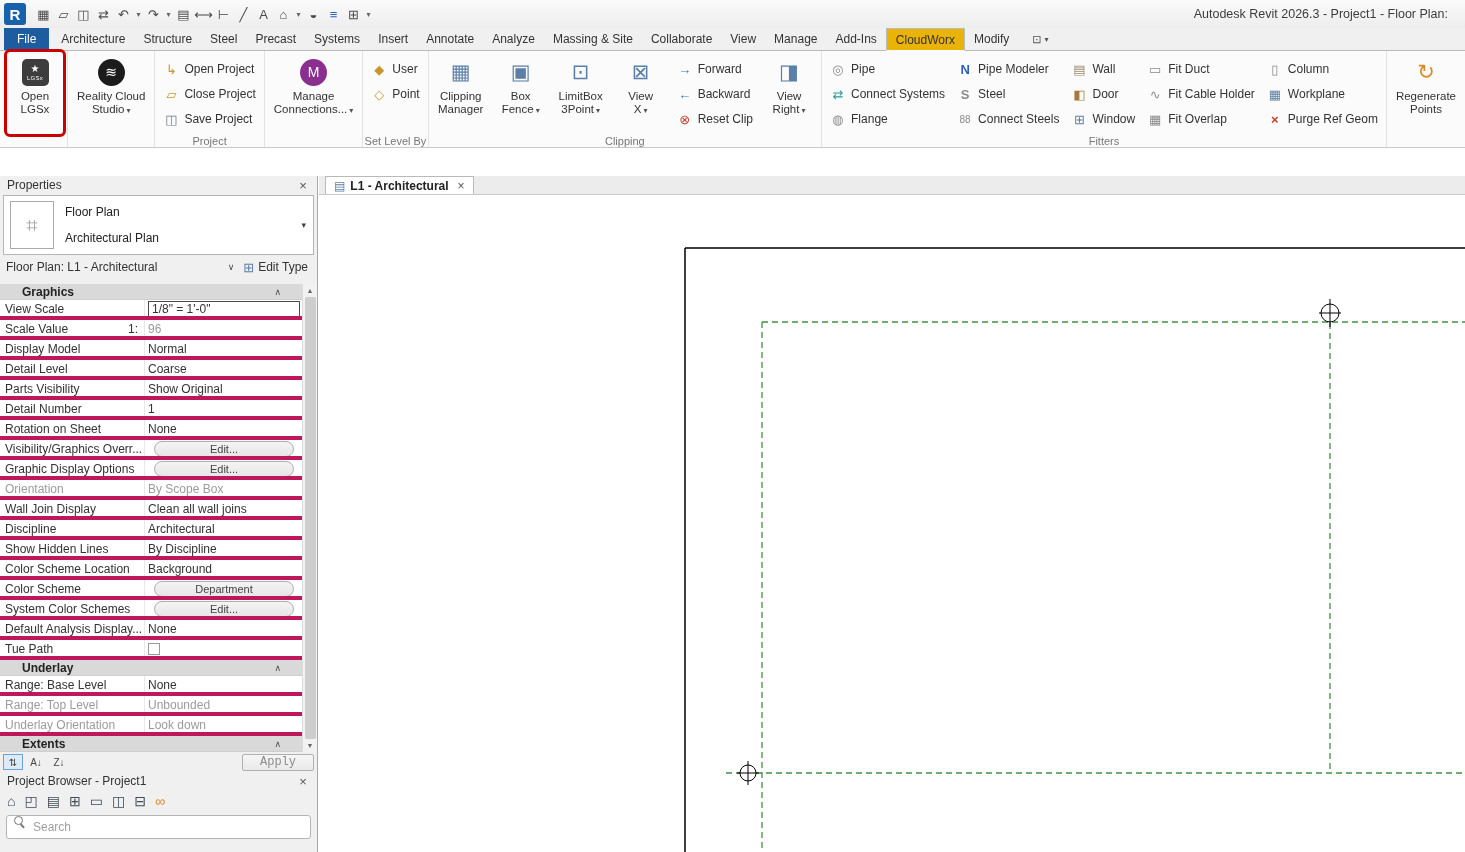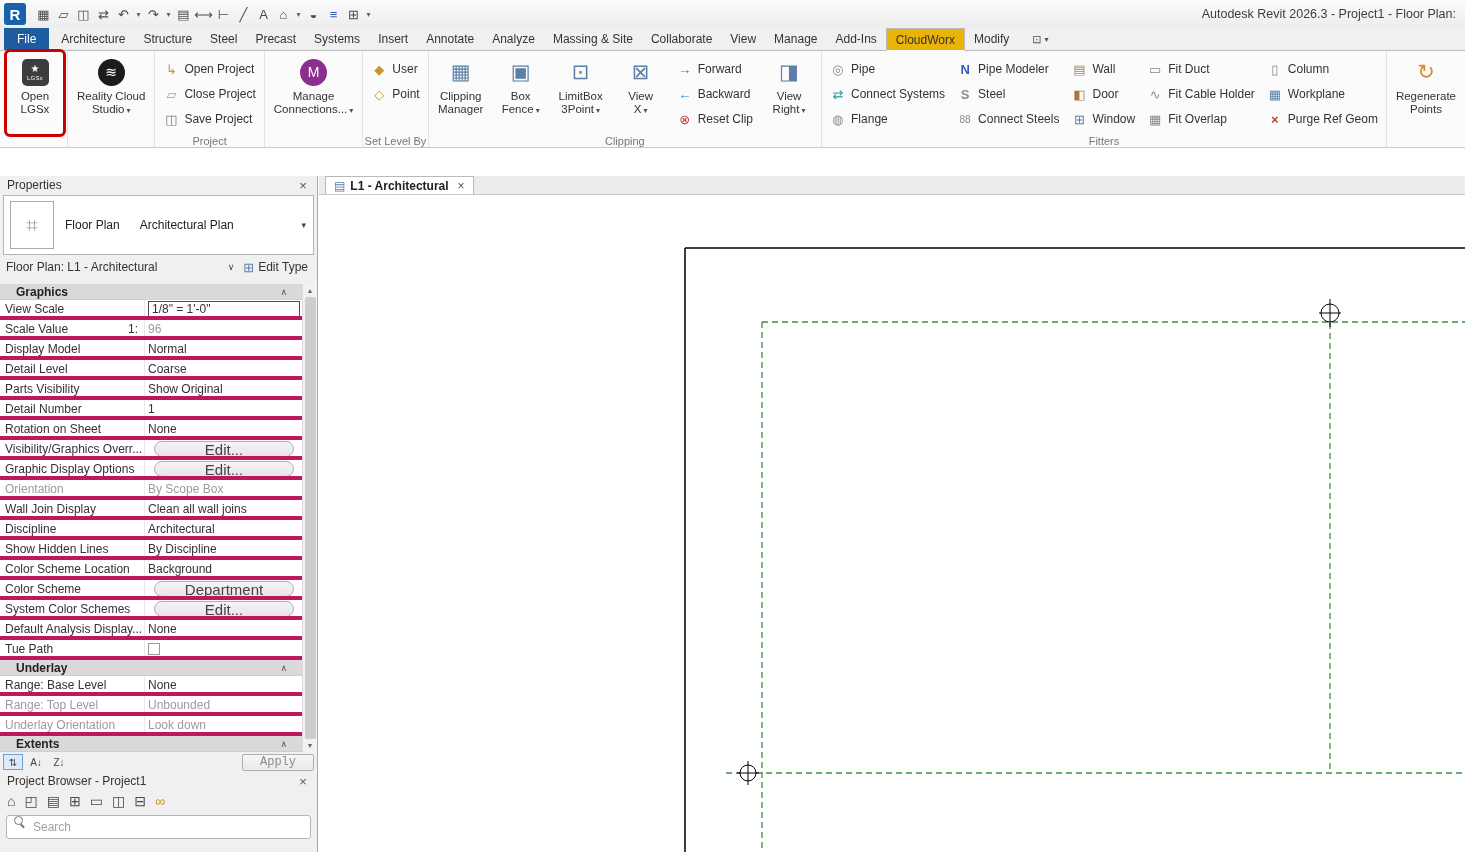--- a/index.html
+++ b/index.html
@@ -3,21 +3,21 @@
 <meta charset="utf-8">
 <style>
 *{box-sizing:border-box;margin:0;padding:0}
 html,body{width:1465px;height:852px;overflow:hidden;font-family:"Liberation Sans",sans-serif;background:#fff;color:#333}
 
 .titlebar{height:28px;background:linear-gradient(#fbfbfb,#ededed);display:flex;align-items:center;padding:0 4px;position:relative}
 .applogo{width:22px;height:22px;background:#1762aa;color:#fff;font-weight:bold;font-size:15px;display:flex;align-items:center;justify-content:center;border-radius:3px}
 .qat{display:flex;align-items:center;gap:1px;margin-left:8px}
 .qat-icon{min-width:19px;height:20px;display:flex;align-items:center;justify-content:center;font-size:13px;color:#4a4a4a;cursor:default}
 .qat-icon.small{min-width:9px;font-size:8px;color:#666}
-.apptitle{position:absolute;right:8px;top:0;height:28px;display:flex;align-items:center;font-size:12.5px;color:#3d3d3d;white-space:nowrap;padding-right:1px}
+.apptitle{position:absolute;right:16px;top:0;height:28px;display:flex;align-items:center;font-size:12.5px;color:#3d3d3d;white-space:nowrap;padding-right:1px}
 
 .tabrow{height:22px;background:#f0f0f0;display:flex;align-items:stretch;padding-left:4px}
 .rtabs{display:flex;align-items:stretch}
 .rtab{padding:0 9px;font-size:12px;color:#333;display:flex;align-items:center;white-space:nowrap}
 .rtab.file{background:#1d5c9e;color:#fff;padding:0 13px;margin-right:3px}
 .rtab.active{background:#eab308;border:1px solid #bbb;border-bottom:1px solid #fbfbfb;margin-bottom:-1px;position:relative;z-index:2}
 .rtabopts{display:flex;align-items:center;gap:3px;margin-left:14px;font-size:11px;color:#555}
 .rtabopts .c{font-size:8px}
 
 .ribbon{height:98px;background:#fbfbfb;border-top:1px solid #bbb;border-bottom:1px solid #c9c9c9;display:flex;align-items:stretch;padding-left:3px;position:relative;z-index:1}
@@ -33,37 +33,37 @@
 .caret{font-size:8px;color:#555;margin-left:2px}
 .smallstack{display:flex;flex-direction:column;gap:3px;padding-top:5px}
 .smallbtn{display:flex;align-items:center;gap:5px;height:22px;padding:0 3px;font-size:12px;color:#333;white-space:nowrap;border-radius:2px;cursor:default}
 .sicon{width:16px;height:16px;display:flex;align-items:center;justify-content:center;font-size:13px;flex:0 0 16px}
 
 .leftcol{position:absolute;left:0;top:176px;width:318px;bottom:0;background:#f0f0f0;border-right:1px solid #a9a9a9;display:flex;flex-direction:column}
 .panelhdr{height:18px;display:flex;align-items:center;padding:0 7px;font-size:12px;color:#333;flex:0 0 18px}
 .closex{margin-left:auto;font-size:13px;color:#555;width:14px;text-align:center;cursor:default}
 .typesel{margin:1px 3px 0;background:#fff;border:1px solid #b5b5b5;height:60px;display:flex;align-items:center;position:relative;flex:0 0 60px}
 .thumb{width:44px;height:48px;border:1px solid #aaa;margin:0 11px 0 6px;background:#fff;display:flex;align-items:center;justify-content:center;color:#9a9a9a;font-size:20px}
-.tslines{display:flex;flex-direction:row;gap:20px}
+.tslines{display:flex;flex-direction:column;gap:12px}
 .tsl{font-size:12px;color:#222}
 .tscaret{position:absolute;right:7px;top:50%;transform:translateY(-50%);font-size:9px;color:#444}
 .filterrow{height:24px;display:flex;align-items:center;padding:0 6px;font-size:12px;gap:6px;flex:0 0 24px}
 .fcaret{margin-left:auto;font-size:9px;color:#444}
 .edittype{display:flex;align-items:center;gap:4px;font-size:12px;color:#333;padding:2px 3px;cursor:default}
 .etgicon{color:#5b7fa6;font-size:13px}
 .rowsarea{margin-top:5px;position:relative;height:468px;flex:0 0 468px;background:#fff;overflow:hidden}
 .propsgrid{width:303px}
-.sechdr{height:16px;background:#d9d9d9;display:flex;align-items:center;padding:0 16px;font-weight:bold;font-size:12px;color:#222;border-bottom:1px solid #cfcfcf}
+.sechdr{height:16px;background:#d9d9d9;display:flex;align-items:center;padding:0 22px;font-weight:bold;font-size:12px;color:#222;border-bottom:1px solid #cfcfcf}
 .secchev{margin-left:auto;font-size:9px;color:#555;font-weight:normal}
 .prow{display:flex;height:20px;background:#fff;border-bottom:4px solid #be185d}
 .plabel{width:145px;padding:0 6px 0 5px;font-size:12px;line-height:19px;border-right:1px solid #e8e8e8;white-space:nowrap;overflow:hidden;display:flex;color:#333}
 .plabel2{margin-left:auto}
 .pvalue{flex:1;padding:0 3px;font-size:12px;line-height:19px;white-space:nowrap;overflow:hidden;color:#333}
 .muted{color:#9b9b9b}
-.pbtn{display:block;margin:1px auto 0;width:92%;height:16px;font-size:15px;color:#444;background:linear-gradient(#f4f4f4,#e6e6e6);border:1px solid #b0b0b0;border-radius:8px;font-family:inherit;line-height:13px}
+.pbtn{display:block;margin:1px auto 0;width:92%;height:16px;font-size:11px;color:#444;background:linear-gradient(#f4f4f4,#e6e6e6);border:1px solid #b0b0b0;border-radius:8px;font-family:inherit;line-height:13px}
 .pinput{border:1px solid #4a4a4a;height:17px;line-height:15px;margin-top:1px;padding:0 3px;background:#fff}
 .pcheck{display:inline-block;width:12px;height:12px;border:1px solid #9a9a9a;background:#fff;margin-top:3px}
 .pscroll{position:absolute;top:0;right:0;width:15px;height:100%;background:#f2f2f2;border-left:1px solid #dcdcdc;display:flex;flex-direction:column;align-items:center;font-size:7px;color:#666;padding:3px 0}
 .pthumb{flex:1;width:11px;background:#cdcdcd;border-radius:2px;margin:3px 0}
 .pfooter{height:20px;display:flex;align-items:center;padding:0 3px;gap:3px;background:#f0f0f0;flex:0 0 20px}
 .ficon{width:20px;height:16px;border:1px solid transparent;display:flex;align-items:center;justify-content:center;font-size:10px;color:#444;cursor:default}
 .ficon.sel{border-color:#6aa3d8;background:#dcebf9}
 .apply{margin-left:auto;width:72px;height:17px;font-size:12px;color:#8c8c8c;background:linear-gradient(#f6f6f6,#e9e9e9);border:1px solid #b0b0b0;border-radius:2px;font-family:Liberation Mono, monospace}
 .pbtools{height:22px;display:flex;align-items:center;gap:9px;padding:0 7px;font-size:14px;color:#3f4a56;flex:0 0 22px}
 .pbtools span{cursor:default}

